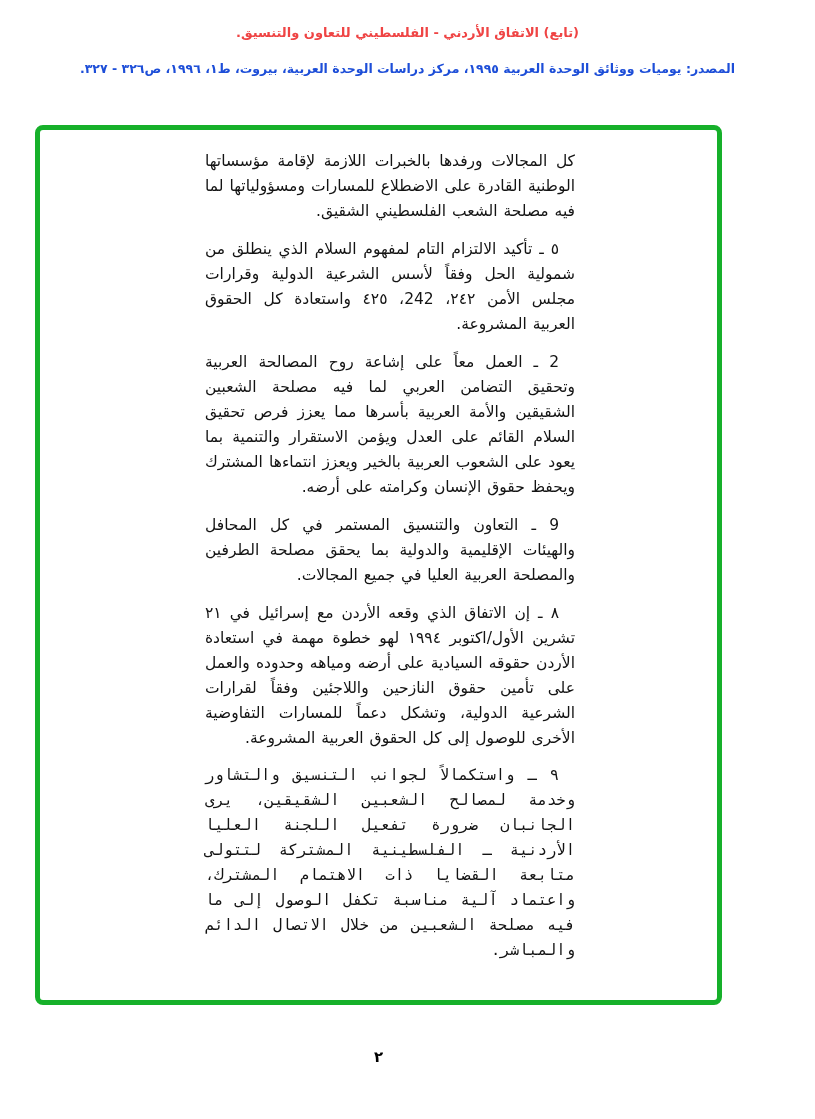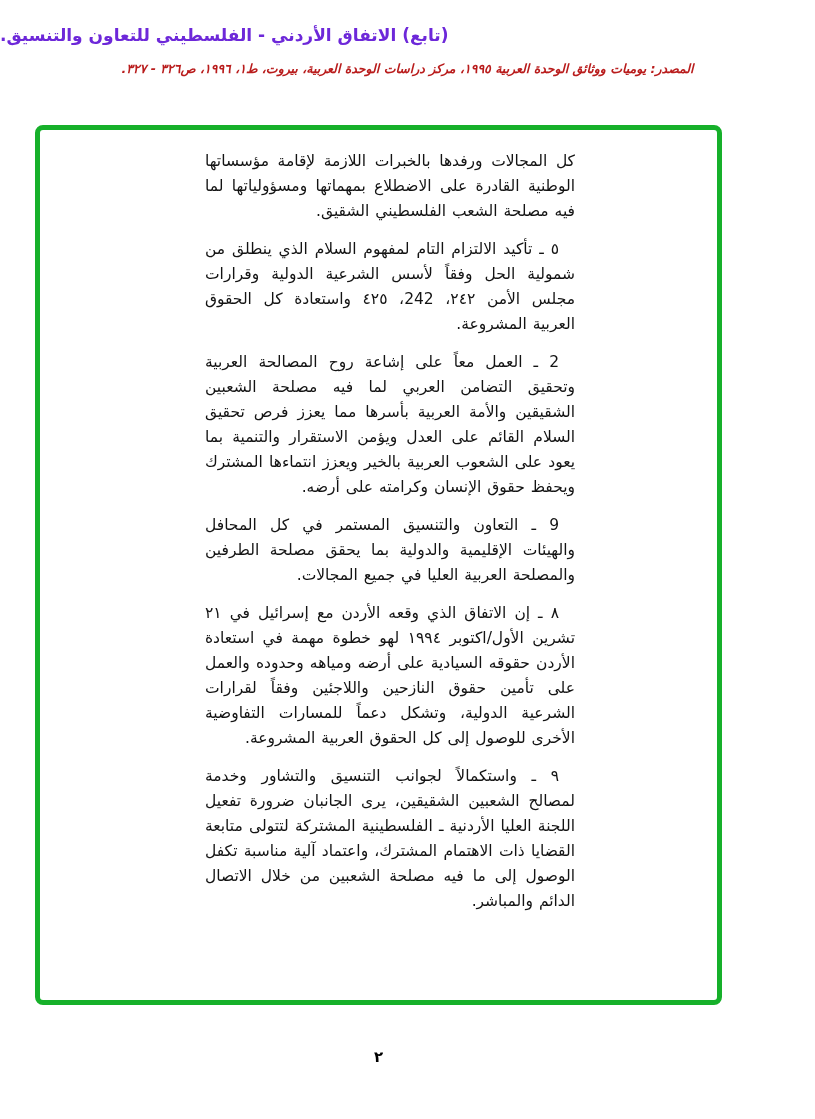--- a/index.html
+++ b/index.html
@@ -11,28 +11,28 @@
     font-family: "DejaVu Sans", sans-serif;
     position: relative;
     overflow: hidden;
     color: var(--ink);
   }
   .page { position: absolute; inset: 0; }
 
   
   .doc-title {
     position: absolute; top: 25px; left: 0; width: 100%;
-    text-align: left; direction: rtl;
-    font-size: 17px; font-weight: bold; color: #6d28d9;
+    text-align: center; direction: rtl;
+    font-size: 13px; font-weight: bold; color: #ef4444;
     letter-spacing: 0;
   }
   .doc-source {
     position: absolute; top: 61px; left: 0; width: 100%;
     text-align: center; direction: rtl;
-    font-size: 12.5px; font-weight: bold; color: #b91c1c; font-style: italic;
+    font-size: 12.5px; font-weight: bold; color: #1d4ed8;
   }
 
   
   .green-frame {
     position: absolute; left: 35px; top: 125px;
     width: 687px; height: 880px;
     border: 5px solid var(--frame-green);
     border-radius: 8px;
     background: transparent;
   }
@@ -46,21 +46,21 @@
   .para {
     margin: 0 0 13px 0;
     font-size: 15.5px;
     line-height: 25px;
     text-align: justify;
     text-align-last: right;
     color: var(--ink);
     word-spacing: 1px;
   }
   .para.numbered { text-indent: 16px; }
-  .para:last-child { margin-bottom: 8px; }
+  .para:last-child { margin-bottom: 8px; font-family: Liberation Mono, monospace; }
 
   
   .page-number {
     position: absolute; top: 1048px; left: 0;
     width: 757px;
     text-align: center;
     font-size: 15px; font-weight: bold; color: #000;
     direction: rtl;
   }
 </style>
@@ -68,21 +68,21 @@
 <body>
 
 <div class="page">
 
   <div class="doc-title" dir="rtl">(تابع) الاتفاق الأردني - الفلسطيني للتعاون والتنسيق.</div>
 
   <div class="doc-source" dir="rtl">المصدر: يوميات ووثائق الوحدة العربية ١٩٩٥، مركز دراسات الوحدة العربية، بيروت، ط١، ١٩٩٦، ص٣٢٦ - ٣٢٧.</div>
 
   <div class="green-frame">
     <div class="text-column" dir="rtl">
-      <p class="para">كل المجالات ورفدها بالخبرات اللازمة لإقامة مؤسساتها الوطنية القادرة على الاضطلاع بمهماتها ومسؤولياتها لما فيه مصلحة الشعب الفلسطيني الشقيق.</p>
+      <p class="para">كل المجالات ورفدها بالخبرات اللازمة لإقامة مؤسساتها الوطنية القادرة على الاضطلاع للمسارات ومسؤولياتها لما فيه مصلحة الشعب الفلسطيني الشقيق.</p>
       <p class="para numbered">٥ ـ تأكيد الالتزام التام لمفهوم السلام الذي ينطلق من شمولية الحل وفقاً لأسس الشرعية الدولية وقرارات مجلس الأمن ٢٤٢، 242، ٤٢٥ واستعادة كل الحقوق العربية المشروعة.</p>
       <p class="para numbered">2 ـ العمل معاً على إشاعة روح المصالحة العربية وتحقيق التضامن العربي لما فيه مصلحة الشعبين الشقيقين والأمة العربية بأسرها مما يعزز فرص تحقيق السلام القائم على العدل ويؤمن الاستقرار والتنمية بما يعود على الشعوب العربية بالخير ويعزز انتماءها المشترك ويحفظ حقوق الإنسان وكرامته على أرضه.</p>
       <p class="para numbered">9 ـ التعاون والتنسيق المستمر في كل المحافل والهيئات الإقليمية والدولية بما يحقق مصلحة الطرفين والمصلحة العربية العليا في جميع المجالات.</p>
       <p class="para numbered">٨ ـ إن الاتفاق الذي وقعه الأردن مع إسرائيل في ٢١ تشرين الأول/اكتوبر ١٩٩٤ لهو خطوة مهمة في استعادة الأردن حقوقه السيادية على أرضه ومياهه وحدوده والعمل على تأمين حقوق النازحين واللاجئين وفقاً لقرارات الشرعية الدولية، وتشكل دعماً للمسارات التفاوضية الأخرى للوصول إلى كل الحقوق العربية المشروعة.</p>
       <p class="para numbered">٩ ـ واستكمالاً لجوانب التنسيق والتشاور وخدمة لمصالح الشعبين الشقيقين، يرى الجانبان ضرورة تفعيل اللجنة العليا الأردنية ـ الفلسطينية المشتركة لتتولى متابعة القضايا ذات الاهتمام المشترك، واعتماد آلية مناسبة تكفل الوصول إلى ما فيه مصلحة الشعبين من خلال الاتصال الدائم والمباشر.</p>
     </div>
   </div>
 
   <div class="page-number">٢</div>
 

